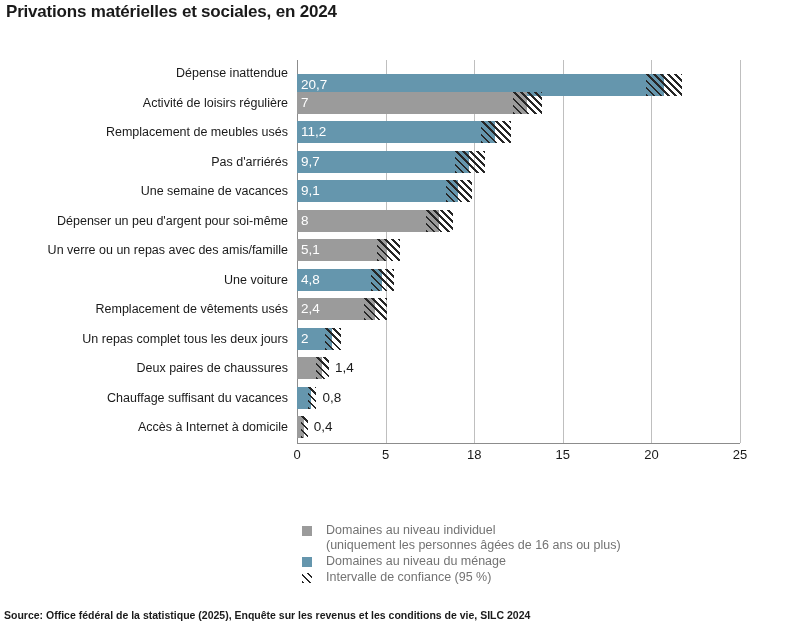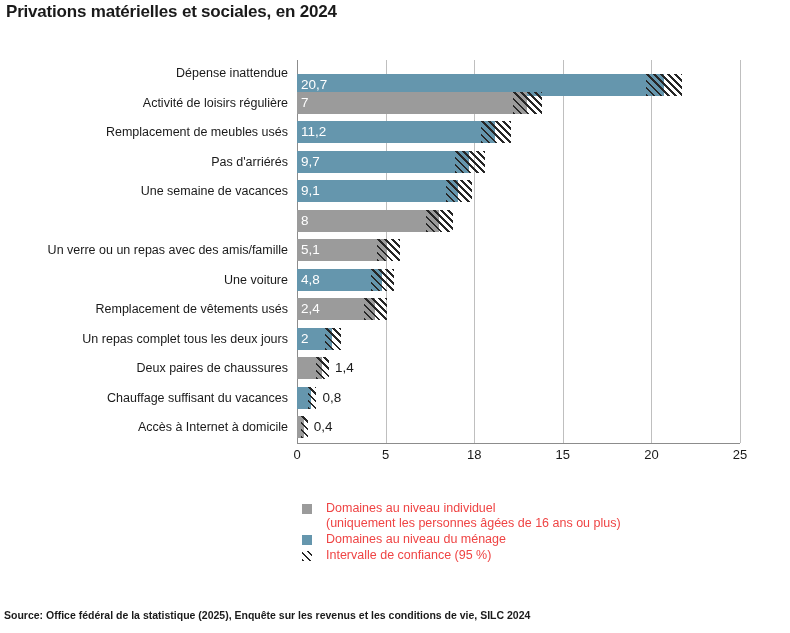--- a/index.html
+++ b/index.html
@@ -73,22 +73,22 @@
   }
   .tick-label{
     position:absolute;top:4px;
     font-size:13px;color:#1a1a1a;
     transform:translateX(-50%);
     white-space:nowrap;
   }
 
   
   #legend{
-    position:absolute;left:300px;top:501px;width:470px;
-    font-size:12.5px;color:#ef4444;
+    position:absolute;left:300px;top:523px;width:470px;
+    font-size:12.5px;color:#737373;
   }
   .legend-entry{
     position:relative;padding-left:26px;margin-bottom:1px;
     line-height:15px;
   }
   .legend-swatch{
     position:absolute;left:2px;top:3px;width:10px;height:10px;
   }
   .legend-swatch.individual{background:#9b9b9b;}
   .legend-swatch.household{background:#6596ad;}
@@ -109,20 +109,21 @@
 <body>
 
 <div id="chart-title">Privations matérielles et sociales, en 2024</div>
 
 <div id="cat-labels">
     <div class="cat-label" style="top: 2px;">Dépense inattendue</div>
     <div class="cat-label" style="top: 61px;">Remplacement de meubles usés</div>
     <div class="cat-label" style="top: 31.5px;">Activité de loisirs régulière</div>
     <div class="cat-label" style="top: 90.5px;">Pas d'arriérés</div>
     <div class="cat-label" style="top: 120px;">Une semaine de vacances</div>
+    <div class="cat-label" style="top: 149.5px;">Dépenser un peu d'argent pour soi-même</div>
     <div class="cat-label" style="top: 179px;">Un verre ou un repas avec des amis/famille</div>
     <div class="cat-label" style="top: 208.5px;">Une voiture</div>
     <div class="cat-label" style="top: 238px;">Remplacement de vêtements usés</div>
     <div class="cat-label" style="top: 267.5px;">Un repas complet tous les deux jours</div>
     <div class="cat-label" style="top: 297px;">Deux paires de chaussures</div>
     <div class="cat-label" style="top: 326.5px;">Chauffage suffisant du vacances</div>
     <div class="cat-label" style="top: 356px;">Accès à Internet à domicile</div>
   </div>
 
 <div id="plot-area">

